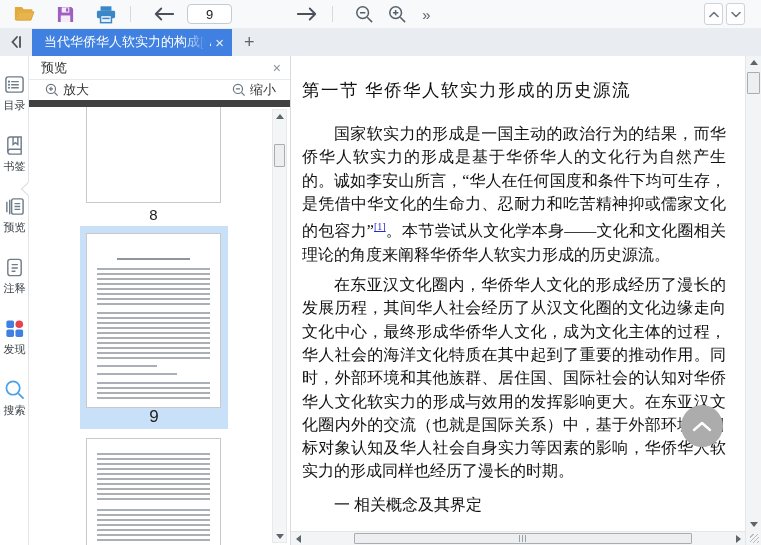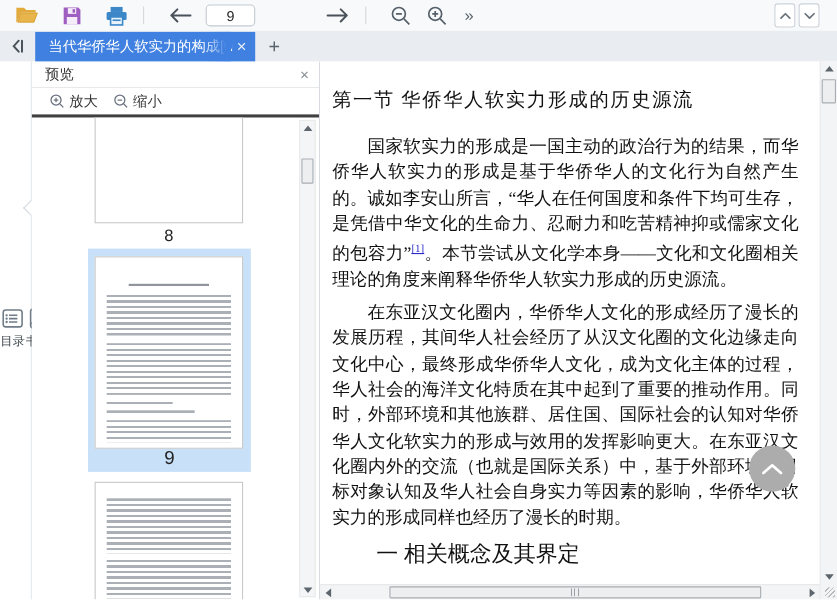--- a/index.html
+++ b/index.html
@@ -35,36 +35,36 @@
   .tab-fade { position:absolute; right:22px; top:0; bottom:0; width:26px;
     background:linear-gradient(90deg, rgba(63,128,224,0), #3f80e0 85%); }
   .tab-close { color:#eaf1fb; font-size:15px; line-height:1; margin-left:4px; cursor:pointer; }
   .newtab-btn { margin-left:12px; color:#5a646e; font-size:18px; line-height:1; cursor:pointer; }
 
   
   .body { flex:1; display:flex; min-height:0; }
 
   
   .iconstrip { width:29px; flex:0 0 29px; background:#fff; border-right:1px solid #e2e5e8;
-    display:flex; align-items:center; padding-top:18px; }
+    display:flex; flex-direction:column; align-items:center; padding-top:18px; }
   .side-item { display:flex; flex-direction:column; align-items:center; margin-bottom:22px; cursor:pointer; }
   .side-item .lbl { font-size:11.5px; color:#3a4249; margin-top:3px; letter-spacing:0;
     writing-mode:horizontal-tb; white-space:nowrap; transform:scale(.96); }
 
   
   .panel { width:262px; flex:0 0 262px; background:#fff; border-right:1px solid #d8dce0;
     display:flex; flex-direction:column; position:relative; }
   .panel-notch { position:absolute; left:-6px; top:128px; width:10px; height:10px; background:#fff;
     border-left:1px solid #d8dce0; border-bottom:1px solid #d8dce0; transform:rotate(45deg); z-index:3; }
   .panel-header { height:24px; flex:0 0 24px; border-bottom:1px solid #e7eaec; display:flex;
     align-items:center; padding:0 9px 0 12px; }
   .panel-title { font-size:13px; color:#333; flex:1; }
   .panel-close { color:#8a9299; font-size:14px; line-height:1; cursor:pointer; }
-  .panel-zoombar { height:27px; flex:0 0 27px; border-bottom:3px solid #404040; display:flex;
-    align-items:center; padding-left:16px; }
+  .panel-zoombar { height:27px; flex:0 0 27px; border-bottom:7px solid #404040; display:flex;
+    align-items:center; padding-left:16px;justify-content:space-between; }
   .pz-btn { display:flex; align-items:center; cursor:pointer; margin-right:14px; }
   .pz-btn .t { font-size:13px; color:#333; margin-left:4px; }
   .thumbs { position:relative; flex:1; overflow:hidden; background:#fff; }
   .thumb-page { position:absolute; background:#fff; border:1px solid #c9c9c9; overflow:hidden; }
   .thumb-label { position:absolute; text-align:center; color:#222;
     font-family:"Liberation Sans","DejaVu Sans",sans-serif; }
   .sel-cell { position:absolute; left:51px; top:119px; width:148px; height:203px; background:#c8e0f8; }
   .sel-cell .thumb-page { left:6px; top:7px; width:135px; height:175px; position:absolute; }
   .mini { position:absolute; left:10px; right:10px; }
   .mini-title { height:2px; background:#8f959b; margin:0 auto; width:55%; }
@@ -89,21 +89,21 @@
 
   
   .main-col { flex:1; display:flex; flex-direction:column; min-width:0; }
   .main-view { flex:1; position:relative; background:#fff; overflow:hidden; }
   .doc { position:absolute; left:11px; top:0; width:424px;
     font-family:"Liberation Serif","DejaVu Serif",serif; color:#111; }
   .doc-title { margin-top:22px; font-size:17.5px; letter-spacing:1.5px;
     margin-bottom:20px; }
   .blk { font-size:16px; line-height:23.3px; }
   .blk.p { text-indent:2em; text-align:justify; margin-bottom:7px; }
-  .blk.h2 { text-indent:2em; margin:10px 0 23px; font-size:20px; }
+  .blk.h2 { text-indent:2em; margin:10px 0 23px; font-size:16px; }
   .blk.h3 { font-size:13px; padding-left:17px; margin-bottom:10px; }
   sup.ref { color:#2a2ace; font-size:10px; text-decoration:underline; cursor:pointer;
     font-family:"Liberation Serif","DejaVu Serif",serif; }
   .back-top { position:absolute; left:390px; top:349px; width:42px; height:42px; border-radius:50%;
     background:#acacac; display:flex; align-items:center; justify-content:center; cursor:pointer; }
 
   
   .hscroll { height:14px; flex:0 0 14px; background:#f2f4f5; border-top:1px solid #e4e6e8;
     display:flex; align-items:stretch; }
   .hs-btn { width:14px; flex:0 0 14px; display:flex; align-items:center; justify-content:center; cursor:pointer; }

